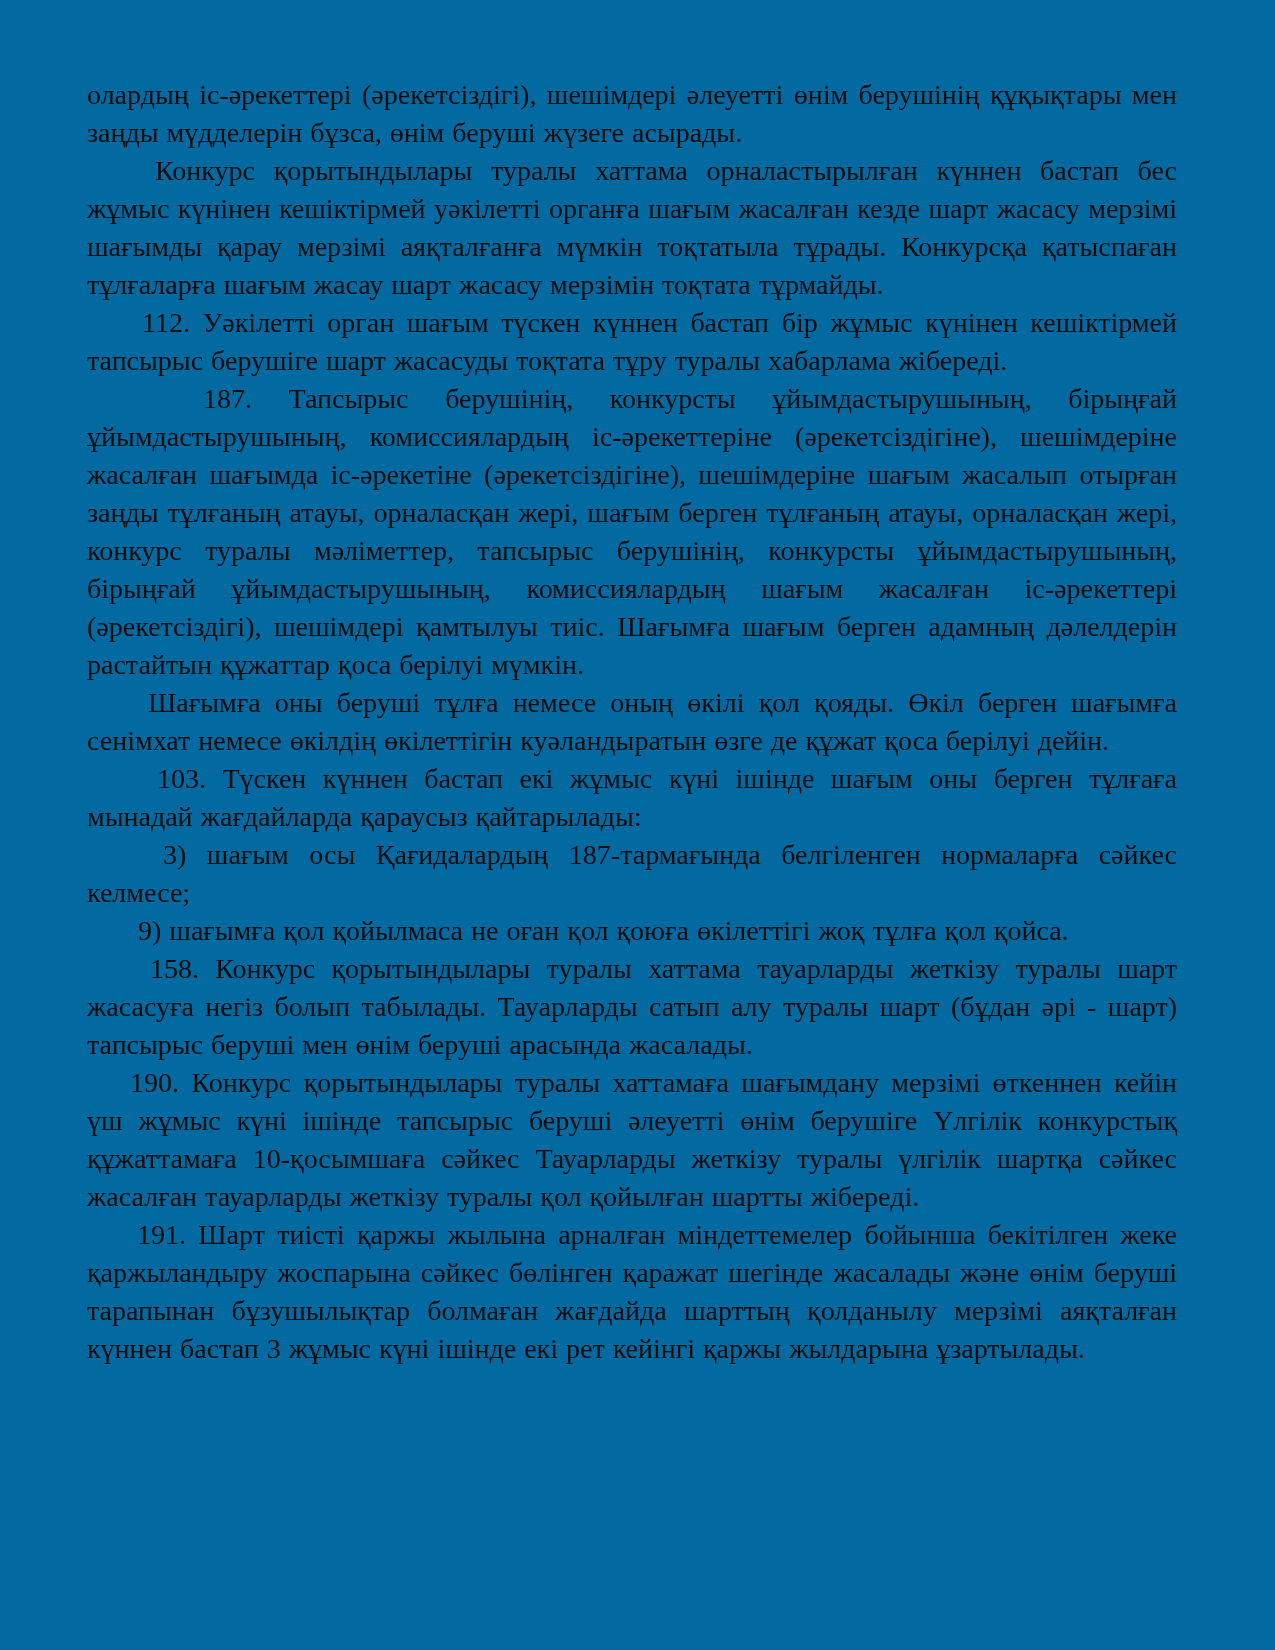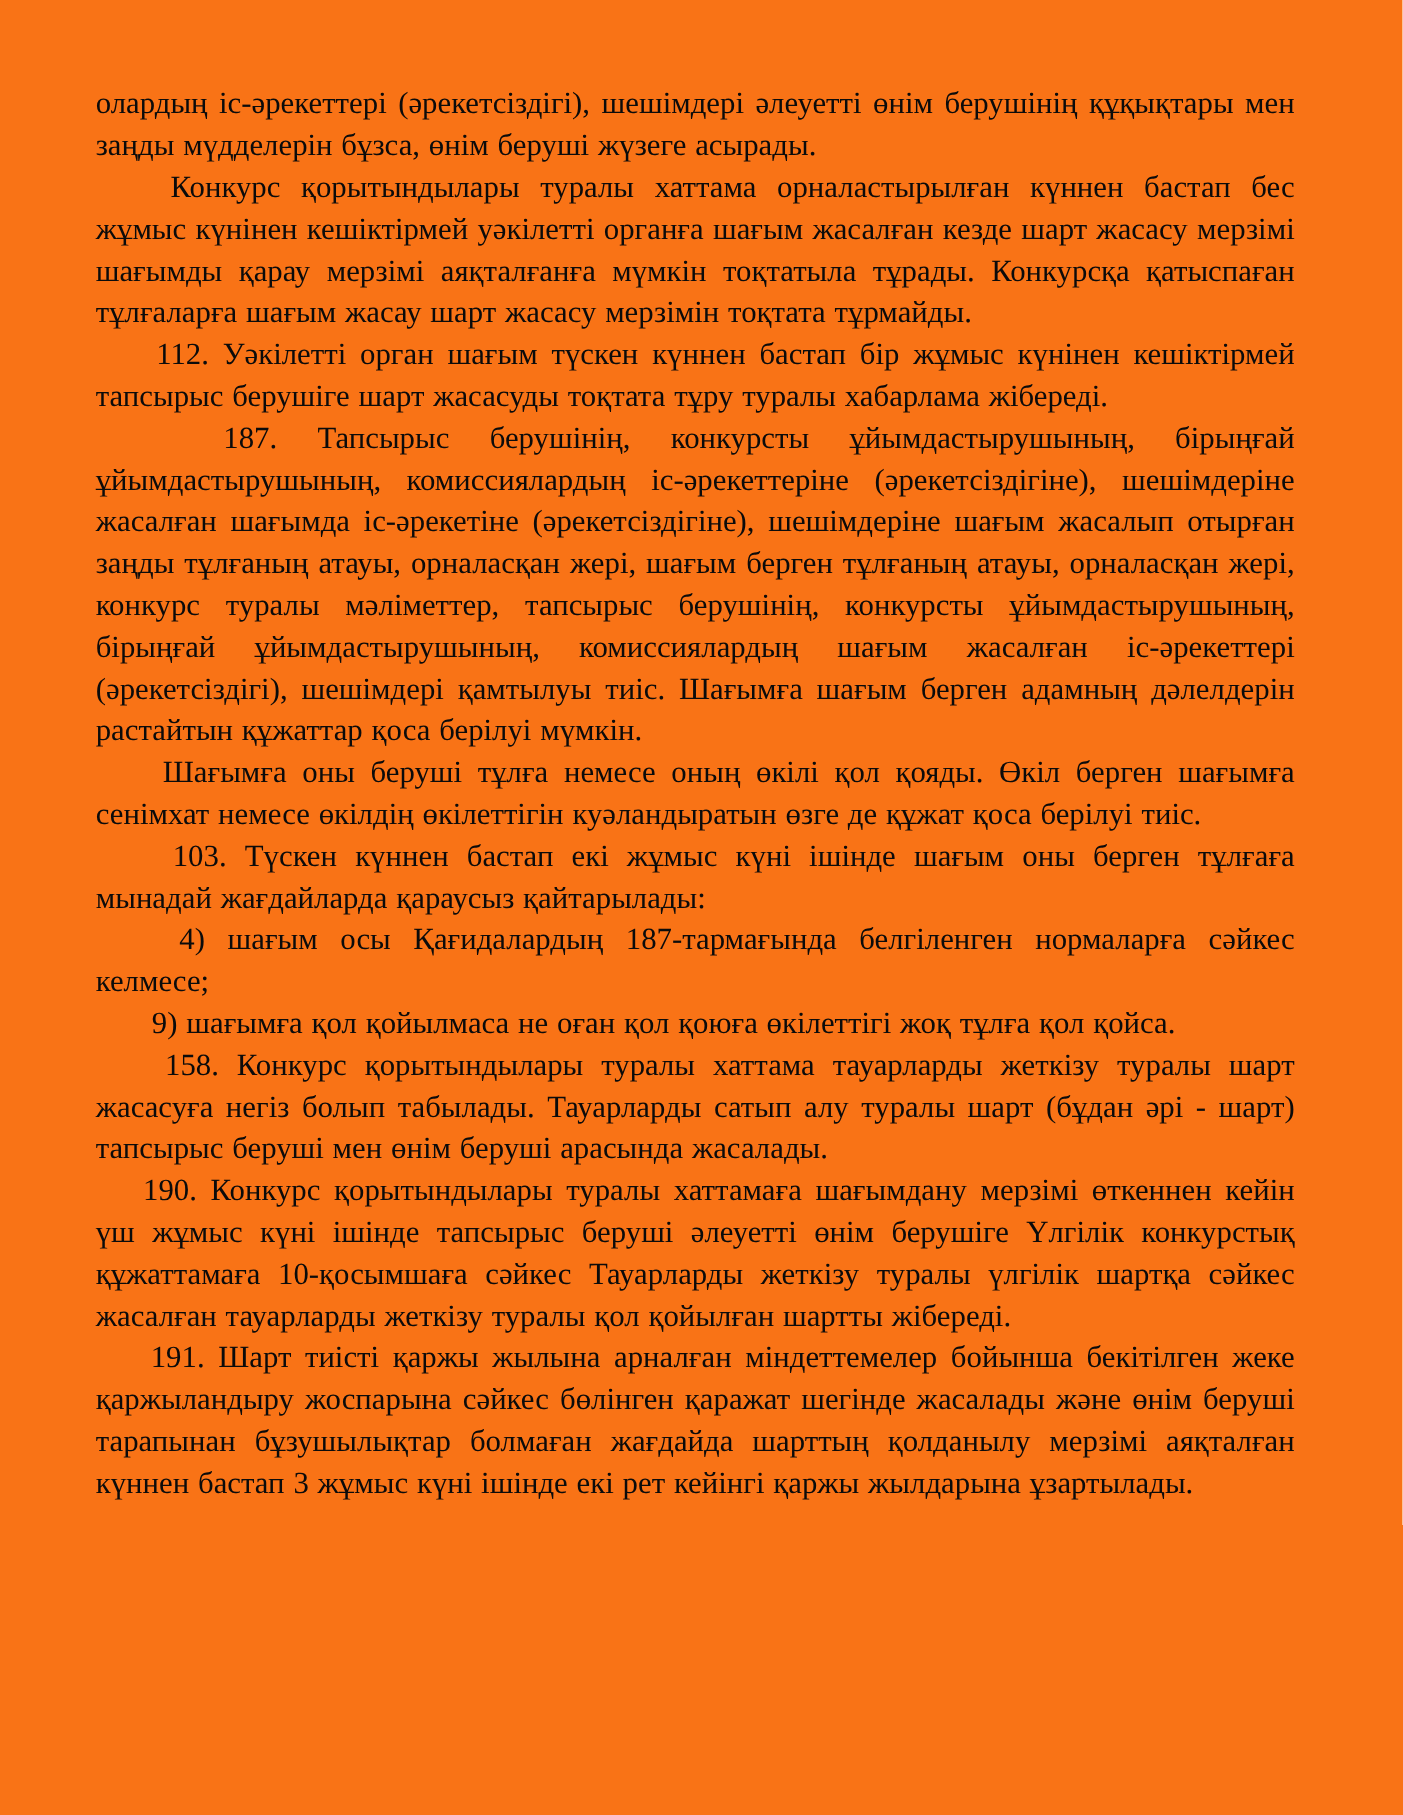--- a/index.html
+++ b/index.html
@@ -5,21 +5,21 @@
   html, body {
     margin: 0;
     padding: 0;
     background: #ffffff;
   }
   .page {
     position: relative;
     width: 1275px;
     height: 1650px;
     box-sizing: border-box;
-    background: #f97316;
+    background: #0369a1;
     color: #0b0b0b;
     padding: 76px 98px 0 87px;
     overflow: hidden;
     font-family: "Liberation Serif", "DejaVu Serif", serif;
     font-size: 28px;
     line-height: 38px;
   }
   .page p {
     margin: 0;
     padding: 0;
@@ -28,20 +28,20 @@
   }
 </style>
 </head>
 <body>
 
 <div class="page">
     <p style="text-indent: 0px;">олардың іс-әрекеттері (әрекетсіздігі), шешімдері әлеуетті өнім берушінің құқықтары мен заңды мүдделерін бұзса, өнім беруші жүзеге асырады.</p>
     <p style="text-indent: 68px;">Конкурс қорытындылары туралы хаттама орналастырылған күннен бастап бес жұмыс күнінен кешіктірмей уәкілетті органға шағым жасалған кезде шарт жасасу мерзімі шағымды қарау мерзімі аяқталғанға мүмкін тоқтатыла тұрады. Конкурсқа қатыспаған тұлғаларға шағым жасау шарт жасасу мерзімін тоқтата тұрмайды.</p>
     <p style="text-indent: 55px;">112. Уәкілетті орган шағым түскен күннен бастап бір жұмыс күнінен кешіктірмей тапсырыс берушіге шарт жасасуды тоқтата тұру туралы хабарлама жібереді.</p>
     <p style="text-indent: 116px;">187. Тапсырыс берушінің, конкурсты ұйымдастырушының, бірыңғай ұйымдастырушының, комиссиялардың іс-әрекеттеріне (әрекетсіздігіне), шешімдеріне жасалған шағымда іс-әрекетіне (әрекетсіздігіне), шешімдеріне шағым жасалып отырған заңды тұлғаның атауы, орналасқан жері, шағым берген тұлғаның атауы, орналасқан жері, конкурс туралы мәліметтер, тапсырыс берушінің, конкурсты ұйымдастырушының, бірыңғай ұйымдастырушының, комиссиялардың шағым жасалған іс-әрекеттері (әрекетсіздігі), шешімдері қамтылуы тиіс. Шағымға шағым берген адамның дәлелдерін растайтын құжаттар қоса берілуі мүмкін.</p>
-    <p style="text-indent: 61px;">Шағымға оны беруші тұлға немесе оның өкілі қол қояды. Өкіл берген шағымға сенімхат немесе өкілдің өкілеттігін куәландыратын өзге де құжат қоса берілуі тиіс.</p>
+    <p style="text-indent: 61px;">Шағымға оны беруші тұлға немесе оның өкілі қол қояды. Өкіл берген шағымға сенімхат немесе өкілдің өкілеттігін куәландыратын өзге де құжат қоса берілуі дейін.</p>
     <p style="text-indent: 70px;">103. Түскен күннен бастап екі жұмыс күні ішінде шағым оны берген тұлғаға мынадай жағдайларда қараусыз қайтарылады:</p>
-    <p style="text-indent: 76px;">4) шағым осы Қағидалардың 187-тармағында белгіленген нормаларға сәйкес келмесе;</p>
+    <p style="text-indent: 76px;">3) шағым осы Қағидалардың 187-тармағында белгіленген нормаларға сәйкес келмесе;</p>
     <p style="text-indent: 51px;">9) шағымға қол қойылмаса не оған қол қоюға өкілеттігі жоқ тұлға қол қойса.</p>
     <p style="text-indent: 63px;">158. Конкурс қорытындылары туралы хаттама тауарларды жеткізу туралы шарт жасасуға негіз болып табылады. Тауарларды сатып алу туралы шарт (бұдан әрі - шарт) тапсырыс беруші мен өнім беруші арасында жасалады.</p>
     <p style="text-indent: 43px;">190. Конкурс қорытындылары туралы хаттамаға шағымдану мерзімі өткеннен кейін үш жұмыс күні ішінде тапсырыс беруші әлеуетті өнім берушіге Үлгілік конкурстық құжаттамаға 10-қосымшаға сәйкес Тауарларды жеткізу туралы үлгілік шартқа сәйкес жасалған тауарларды жеткізу туралы қол қойылған шартты жібереді.</p>
     <p style="text-indent: 50px;">191. Шарт тиісті қаржы жылына арналған міндеттемелер бойынша бекітілген жеке қаржыландыру жоспарына сәйкес бөлінген қаражат шегінде жасалады және өнім беруші тарапынан бұзушылықтар болмаған жағдайда шарттың қолданылу мерзімі аяқталған күннен бастап 3 жұмыс күні ішінде екі рет кейінгі қаржы жылдарына ұзартылады.</p>
   </div>
 
 </body></html>

